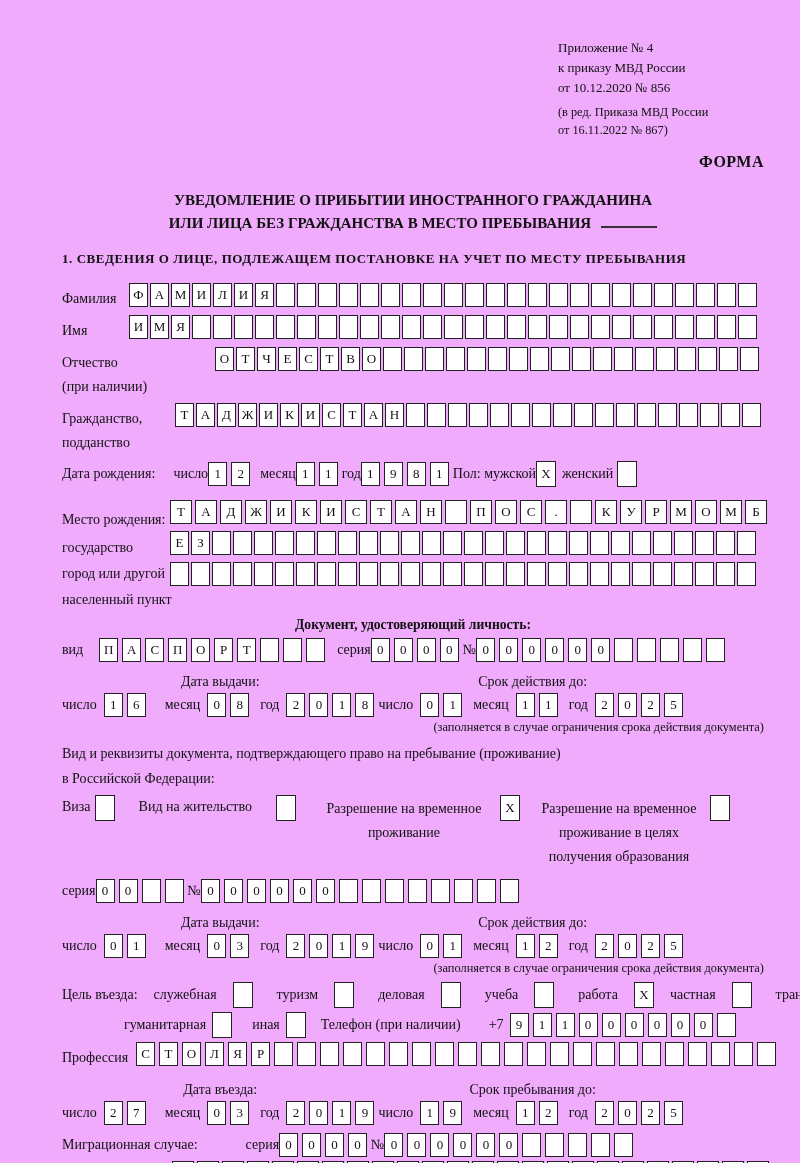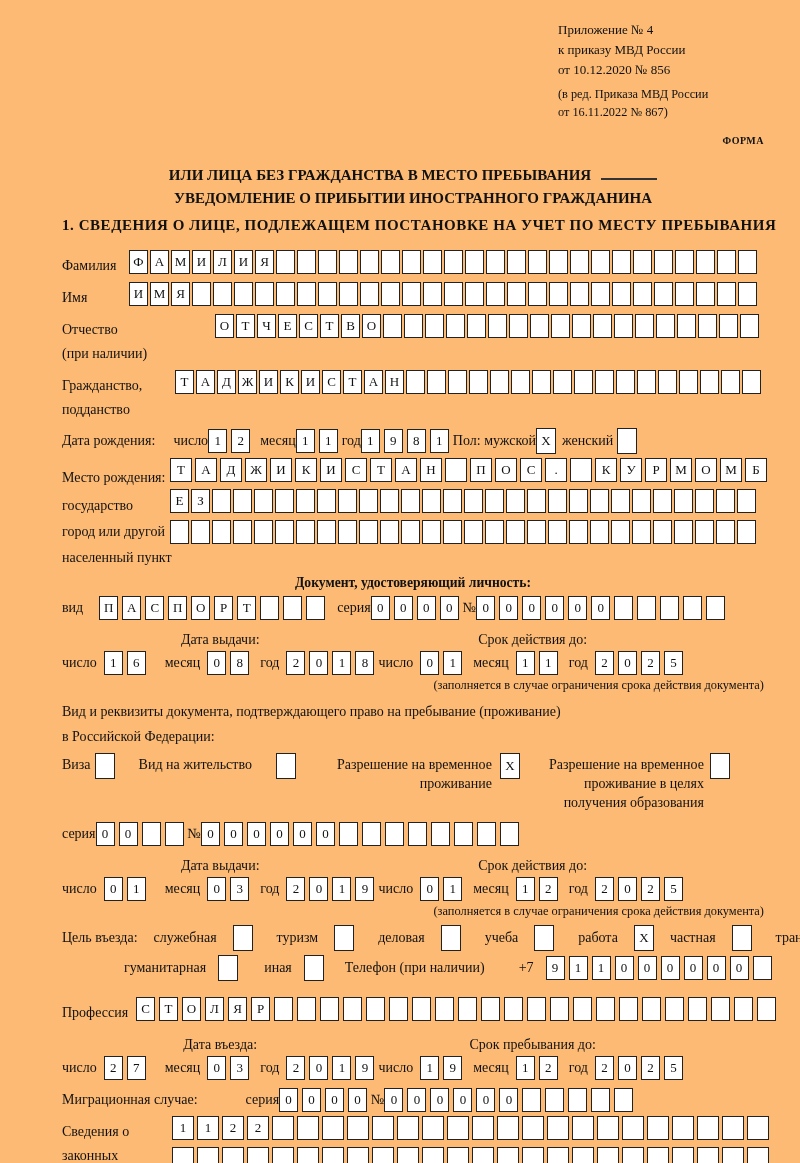--- a/index.html
+++ b/index.html
@@ -1,27 +1,27 @@
 <!DOCTYPE html>
 <html><head>
 <meta charset="utf-8">
 <style>
   html,body{margin:0;padding:0;background:#fff;}
   .page{
-    width:800px;height:1163px;box-sizing:border-box;background:#fdba74;color:#111;
+    width:800px;height:1163px;box-sizing:border-box;background:#f0abfc;color:#111;
     font-family:"Liberation Serif","DejaVu Serif",serif;font-size:14px;
-    padding:20px 36px 16px 62px;overflow:hidden;position:relative;
+    padding:38px 36px 16px 62px;overflow:hidden;position:relative;
   }
   .hdr{margin-left:496px;font-size:13px;line-height:20px;}
   .hdr .small{font-size:12.3px;line-height:18px;}
   .hdr .gap-top{margin-top:5px;}
-  .forma{text-align:right;font-weight:bold;font-size:10px;margin-top:14px;letter-spacing:.5px;}
+  .forma{text-align:right;font-weight:bold;font-size:16px;margin-top:14px;letter-spacing:.5px;}
   .title{margin-top:18px;text-align:center;font-weight:bold;font-size:15px;line-height:23px;}
   .blank-line{display:inline-block;width:56px;border-bottom:2px solid #333;height:14px;margin-left:10px;}
-  .sec-heading{margin-top:7px;font-weight:bold;font-size:15px;letter-spacing:.55px;white-space:nowrap;}
+  .sec-heading{margin-top:16px;font-weight:bold;font-size:13px;letter-spacing:.55px;white-space:nowrap;}
 
   .frow{display:flex;align-items:flex-start;margin-bottom:4px;}
   .flabel{flex:none;padding-top:4px;line-height:24px;}
   .flabel div{white-space:nowrap;line-height:24px;}
   .w67{width:67px;}.w153{width:153px;}.w113{width:113px;}.w108{width:108px;}.w110{width:110px;}.w68{width:68px;}
 
   .boxes{display:inline-flex;flex-wrap:nowrap;}
   .cell{
     display:inline-flex;align-items:center;justify-content:center;flex:none;
     width:19px;height:24px;box-sizing:border-box;border:1.6px solid #222;
@@ -40,40 +40,40 @@
 
   .dates-row{display:flex;margin-top:12px;}
   .dcol .dtitle{text-align:center;font-size:14px;margin-bottom:3px;}
   .dfields{display:flex;align-items:center;column-gap:7px;white-space:nowrap;}
   .note-right{text-align:right;font-size:12.4px;margin-top:3px;margin-bottom:6px;}
 
   .text-line{line-height:25px;white-space:nowrap;}
   .opt-row{display:flex;align-items:flex-start;margin-top:4px;margin-bottom:10px;}
   .opt{display:flex;align-items:flex-start;}
   .opt .lbl{padding-top:4px;white-space:nowrap;}
-  .opt .lbl-multi{text-align:right;line-height:19px;padding-top:2px;}
+  .opt .lbl-multi{text-align:center;line-height:24px;padding-top:2px;}
 </style>
 </head>
 <body>
 
 <div class="page">
 
   <div class="hdr">
     <div>Приложение № 4</div>
     <div>к приказу МВД России</div>
     <div>от 10.12.2020 № 856</div>
     <div class="small gap-top">(в ред. Приказа МВД России</div>
     <div class="small">от 16.11.2022 № 867)</div>
   </div>
 
   <div class="forma">ФОРМА</div>
 
   <div class="title">
+    <div>УВЕДОМЛЕНИЕ О ПРИБЫТИИ ИНОСТРАННОГО ГРАЖДАНИНА</div>
     <div><span>ИЛИ ЛИЦА БЕЗ ГРАЖДАНСТВА В МЕСТО ПРЕБЫВАНИЯ</span><span class="blank-line"></span></div>
-    <div>УВЕДОМЛЕНИЕ О ПРИБЫТИИ ИНОСТРАННОГО ГРАЖДАНИНА</div>
   </div>
 
   <div class="sec-heading">1. СВЕДЕНИЯ О ЛИЦЕ, ПОДЛЕЖАЩЕМ ПОСТАНОВКЕ НА УЧЕТ ПО МЕСТУ ПРЕБЫВАНИЯ</div>
 
   <div class="frow" style="margin-top:16px;">
     <span class="flabel w67">Фамилия</span>
     <span class="boxes">
         <span class="cell">Ф</span>
         <span class="cell">А</span>
         <span class="cell">М</span>
@@ -233,21 +233,21 @@
         <span class="cell">9</span>
         <span class="cell">8</span>
         <span class="cell">1</span>
       </span>
     <span class="lbl">Пол: мужской</span>
     <span class="cell cb">X</span>
     <span class="lbl" style="margin-left:6px;">женский</span>
     <span class="cell cb" style="margin-left:4px;"></span>
   </div>
 
-  <div class="frow" style="margin-top:4px;">
+  <div class="frow" style="margin-top:13px;">
     <span class="flabel w108">
       <div style="line-height:31px;">Место рождения:</div>
       <div style="line-height:26px;">государство</div>
       <div style="line-height:26px;">город или другой</div>
       <div style="line-height:26px;">населенный пункт</div>
     </span>
     <span class="bp-rows">
       <span class="boxes wide-cells">
           <span class="cell">Т</span>
           <span class="cell">А</span>
@@ -532,42 +532,42 @@
     <span class="lbl" style="margin-left:8px;">учеба</span>
     <span class="cell cb"></span>
     <span class="lbl" style="margin-left:8px;">работа</span>
     <span class="cell cb">X</span>
     <span class="lbl">частная</span>
     <span class="cell cb"></span>
     <span class="lbl" style="margin-left:8px;">транзит</span>
     <span class="cell cb"></span>
   </div>
 
-  <div class="inline-row" style="column-gap:6px;gap:12px;">
+  <div class="inline-row" style="column-gap:6px;">
     <span class="lbl" style="margin-left:62px;">гуманитарная</span>
     <span class="cell cb"></span>
     <span class="lbl" style="margin-left:14px;">иная</span>
     <span class="cell cb"></span>
     <span class="lbl" style="margin-left:9px;">Телефон (при наличии)</span>
     <span class="lbl" style="margin-left:22px;">+7</span>
     <span class="boxes gap-cells">
         <span class="cell">9</span>
         <span class="cell">1</span>
         <span class="cell">1</span>
         <span class="cell">0</span>
         <span class="cell">0</span>
         <span class="cell">0</span>
         <span class="cell">0</span>
         <span class="cell">0</span>
         <span class="cell">0</span>
         <span class="cell"></span>
       </span>
   </div>
 
-  <div class="frow" style="margin-top:16px;">
+  <div class="frow" style="margin-top:4px;">
     <span class="flabel w68" style="width:74px;">Профессия</span>
     <span class="boxes gap-cells">
         <span class="cell">С</span>
         <span class="cell">Т</span>
         <span class="cell">О</span>
         <span class="cell">Л</span>
         <span class="cell">Я</span>
         <span class="cell">Р</span>
         <span class="cell"></span>
         <span class="cell"></span>

